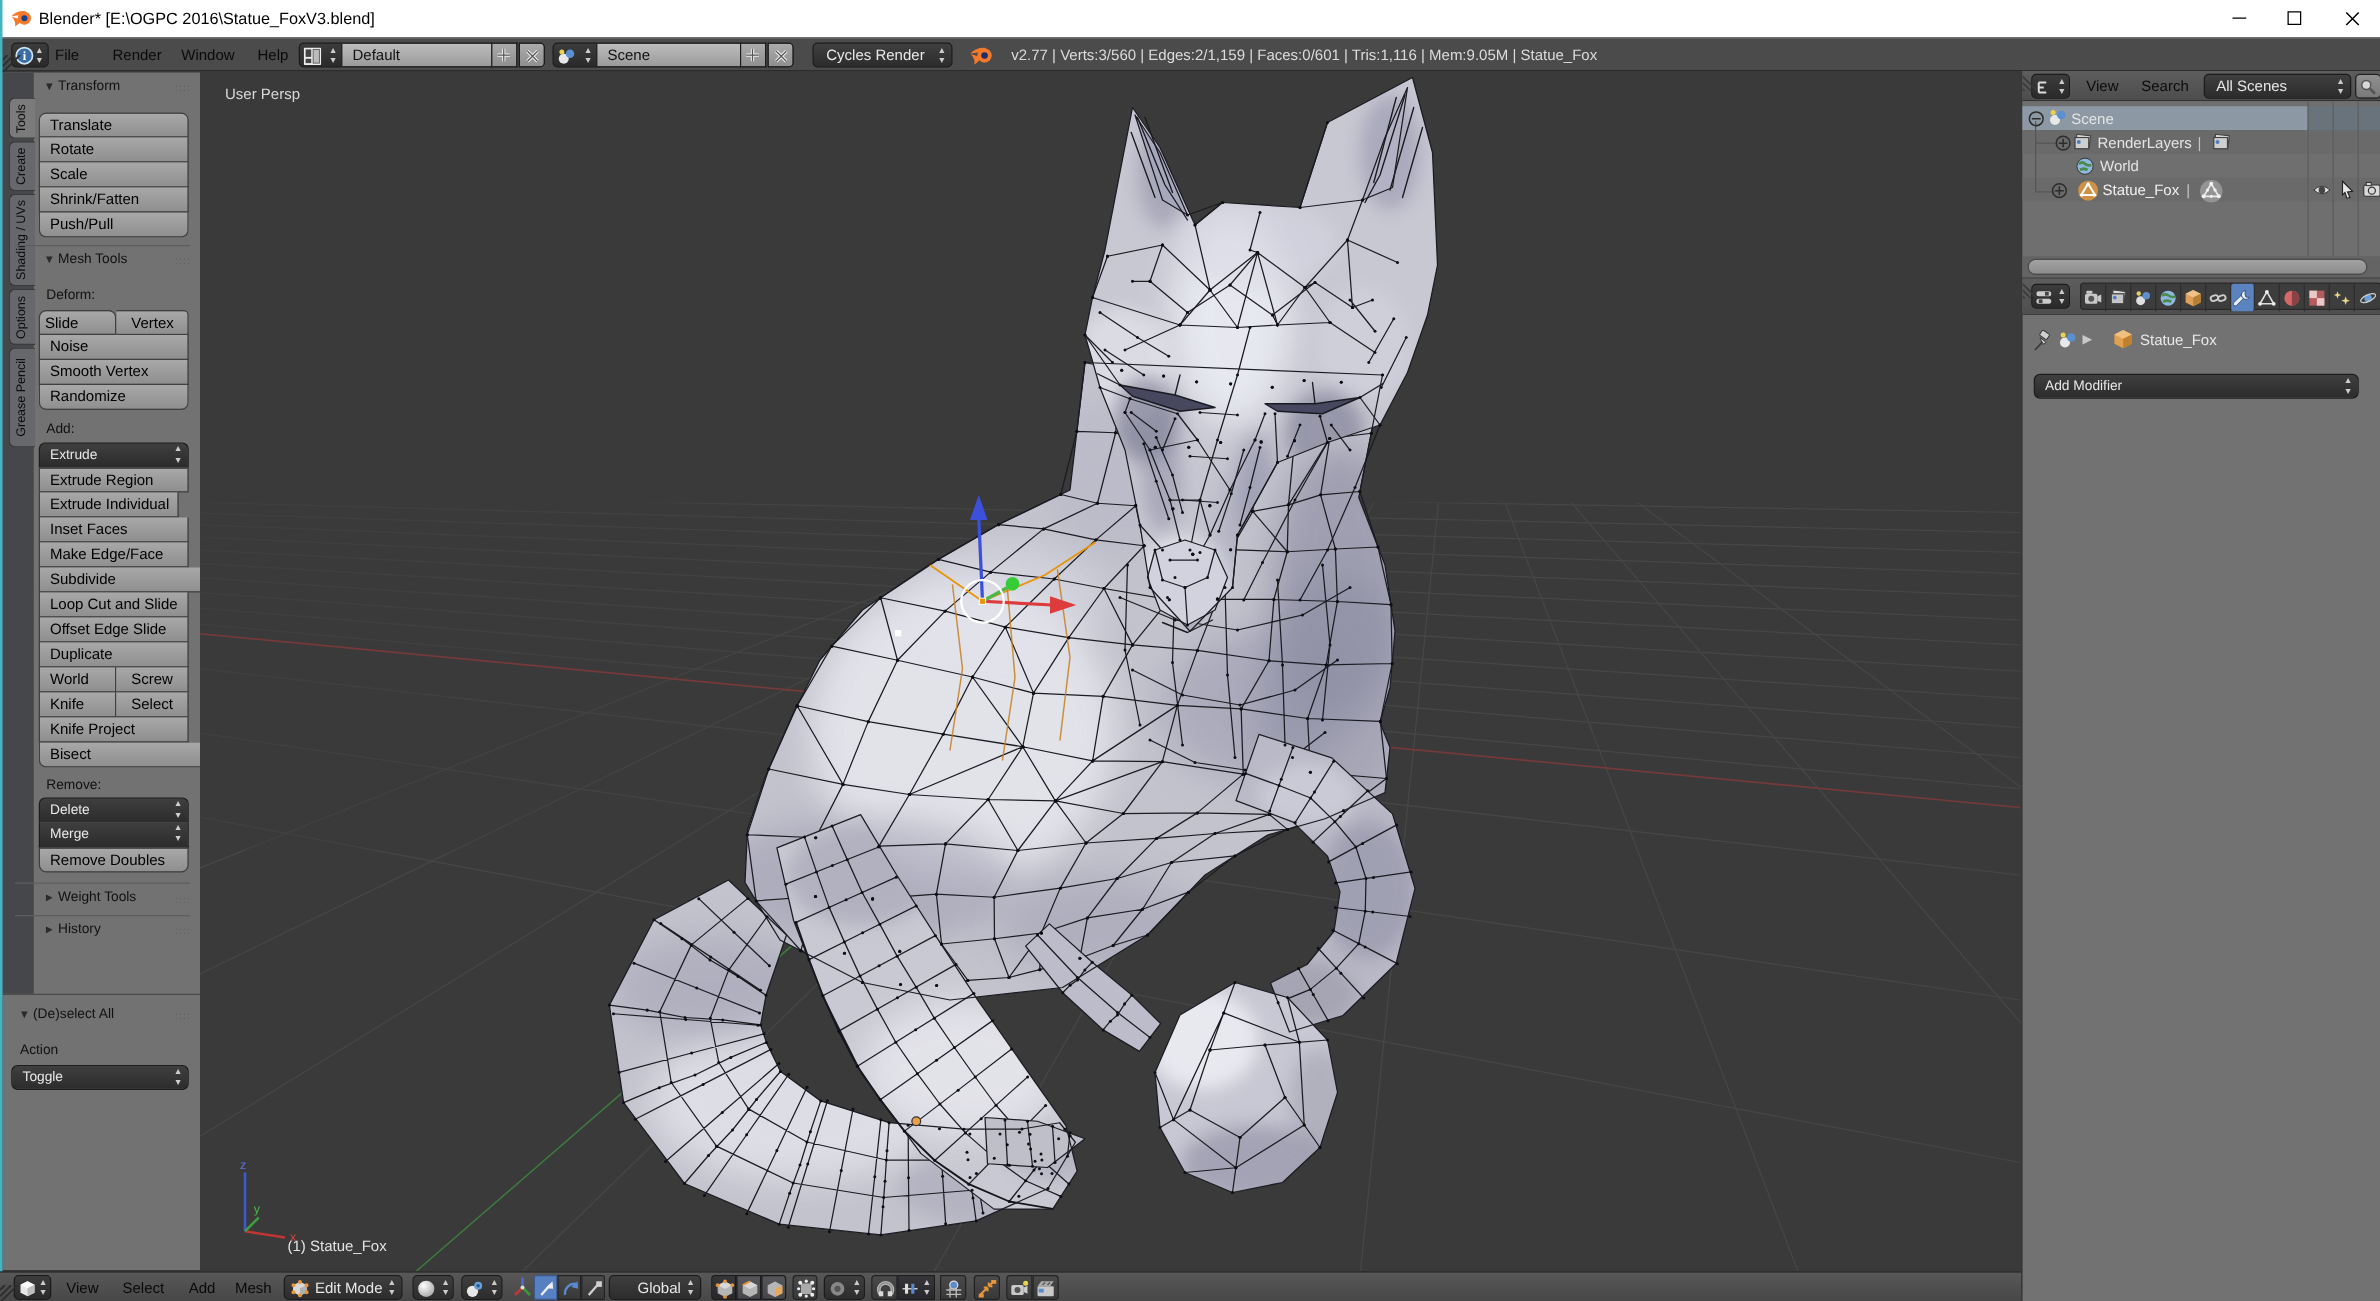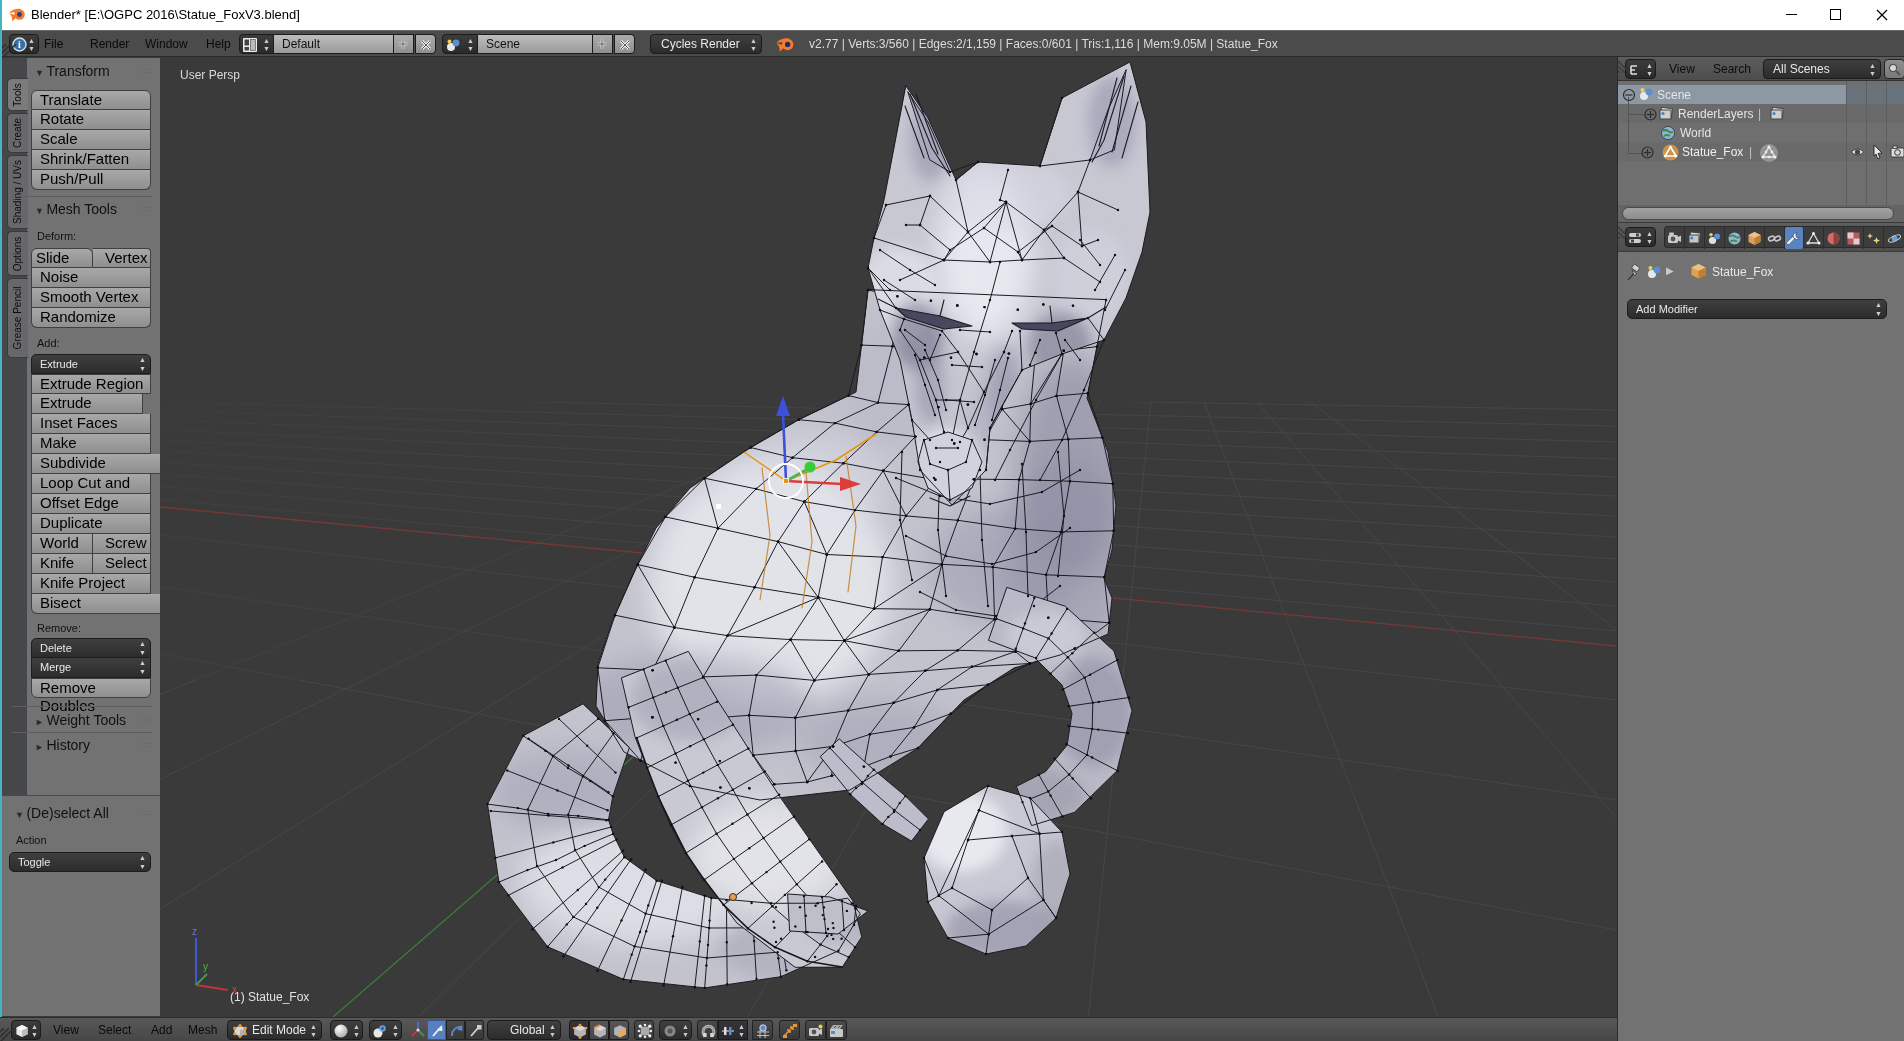--- a/index.html
+++ b/index.html
@@ -8,25 +8,25 @@
 #titlebar{position:absolute;left:0;top:0;width:1904px;height:30px;background:#ffffff;color:#000;}
 #titlebar .t{position:absolute;left:31px;top:7px;font-size:13px;color:#000}
 #cyan{position:absolute;left:0;top:0;width:2px;height:1017px;background:#43b5c4;z-index:50}
 #menubar{position:absolute;left:2px;top:30px;width:1902px;height:27px;background:#4b4b4b;border-top:1px solid #6b6b6b;border-bottom:1px solid #2c2c2c}
 .menutxt{position:absolute;top:6px;font-size:12px;color:#0a0a0a}
 #leftshelf{position:absolute;left:2px;top:58px;width:158px;height:958px;background:#727272}
 #tabcol{position:absolute;left:0px;top:0px;width:25px;height:737px;background:#46474b}
 .vtab{position:absolute;left:5px;width:21px;background:#67686c;border:1px solid #3a3a3a;border-right:none;border-radius:5px 0 0 5px;color:#0c0c0c;font-size:10px}
 .vtab span{position:absolute;left:4px;top:50%;transform:rotate(-90deg) translateX(-50%);transform-origin:left top;white-space:nowrap}
 .vtab.act{background:#7b7b7b}
-.phead{font-size:14px;color:#111;position:absolute}
+.phead{font-size:11px;color:#111;position:absolute}
 .phead:before{content:"▼ ";font-size:9px;color:#2a2a2a}
 .phead.closed:before{content:"► "}
 .dots{position:absolute;width:12px;height:8px;color:#5c5c5c;font-size:8px;letter-spacing:1px}
-.btn{position:absolute;background:linear-gradient(#a8a8a8,#8f8f8f);border:1px solid #404040;color:#000;font-size:15px;line-height:18px;padding-left:8px;border-radius:0}
+.btn{position:absolute;background:linear-gradient(#a8a8a8,#8f8f8f);border:1px solid #404040;color:#000;font-size:12px;line-height:18px;padding-left:8px;border-radius:0}
 .btn.top{border-radius:6px 6px 0 0}
 .btn.bot{border-radius:0 0 6px 6px}
 .dbtn{position:absolute;background:linear-gradient(#3f3f3f,#2c2c2c);border:1px solid #1d1d1d;color:#e8e8e8;font-size:11px;line-height:18px;padding-left:8px}
 .dbtn .sp{position:absolute;right:4px;top:0px;font-size:7px;color:#cfcfcf;line-height:9px}
 .lbl{position:absolute;font-size:11px;color:#111}
 #viewport{position:absolute;left:160px;top:57px;width:1457px;height:960px}
 #bheader{position:absolute;left:0px;top:1017px;width:1617px;height:24px;background:linear-gradient(#585858,#474747);border-top:1px solid #2c2c2c}
 #rightpanel{position:absolute;left:1617px;top:57px;width:287px;height:984px;background:#727272;border-left:1px solid #2a2a2a}
 .wt{color:#e4e4e4;font-size:12px;position:absolute}
 .hbartxt{position:absolute;top:5px;font-size:12px;color:#0a0a0a}

